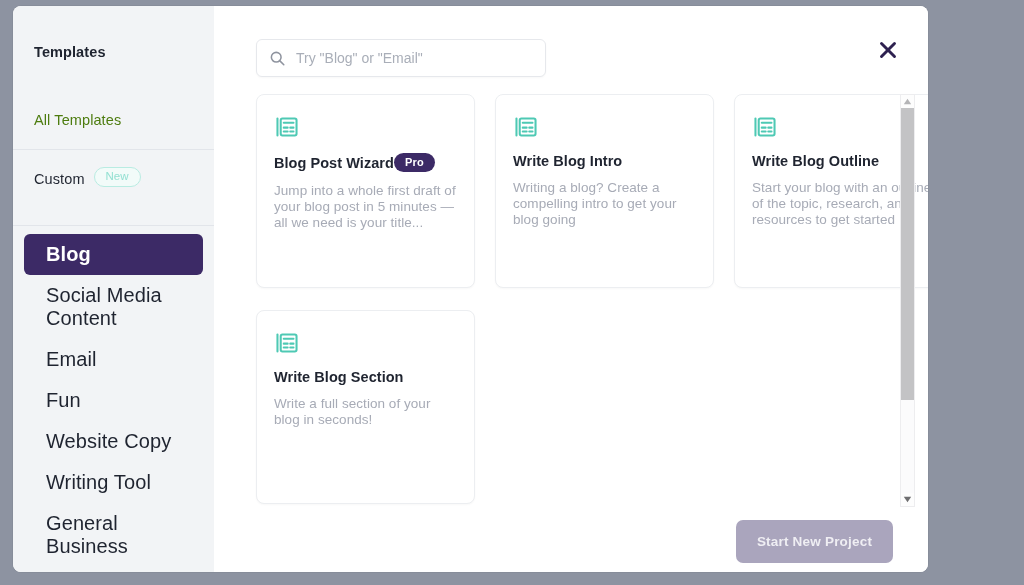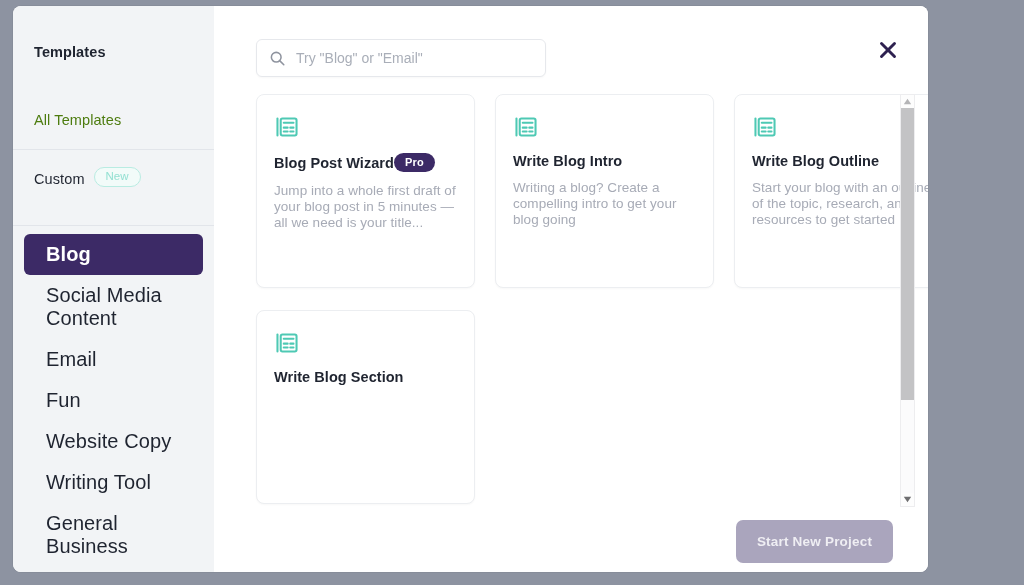--- a/index.html
+++ b/index.html
@@ -387,20 +387,21 @@
               <line x1="9" y1="8" x2="18" y2="8"></line>
               <line x1="9" y1="12.6" x2="12.6" y2="12.6"></line>
               <line x1="15" y1="12.6" x2="18" y2="12.6"></line>
               <line x1="9" y1="16.2" x2="12.6" y2="16.2"></line>
               <line x1="15" y1="16.2" x2="18" y2="16.2"></line>
             </svg>
           </span>
           <div class="card-title-row">
             <span class="card-title">Write Blog Section</span>
           </div>
+          <p class="card-desc">Write a full section of your blog in seconds!</p>
         </div>
 
       </div>
     </div>
 
     <div id="scrollbar">
       <div class="sb-arrow">
         <svg width="9" height="7" viewBox="0 0 9 7">
           <polygon points="4.5,0.8 8.2,6.2 0.8,6.2" fill="#b4b4b6"></polygon>
         </svg>

